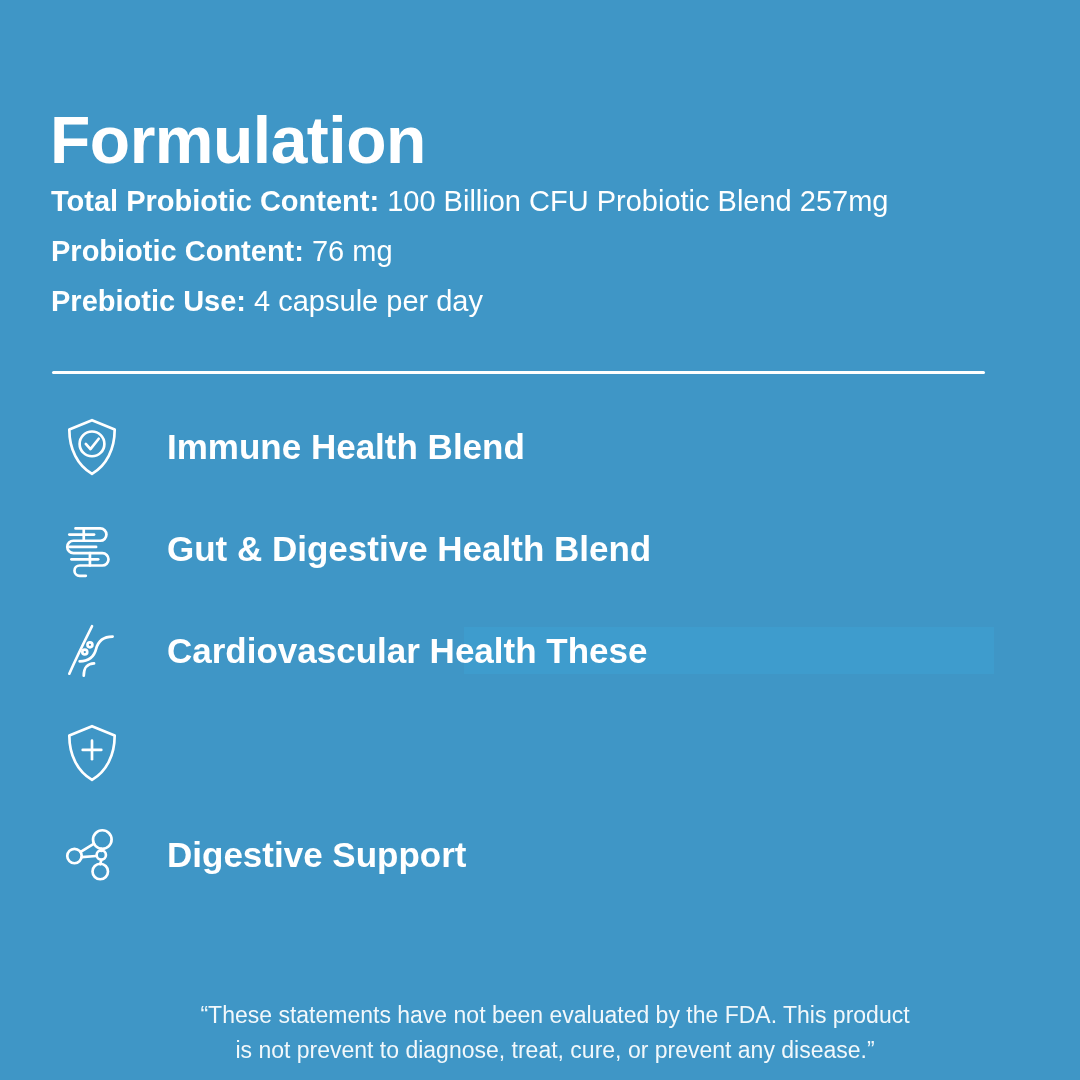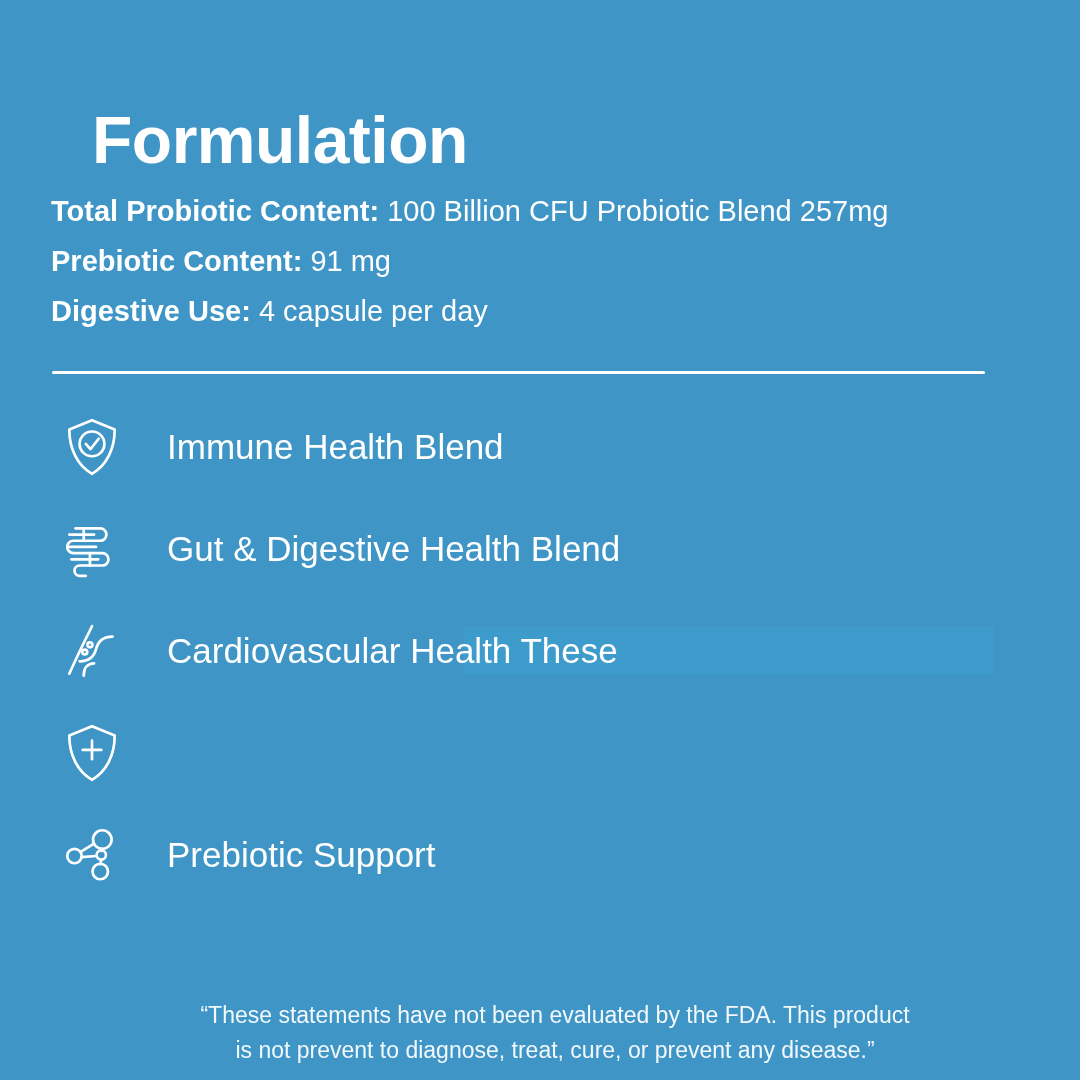--- a/index.html
+++ b/index.html
@@ -28,28 +28,27 @@
   .title {
     position: absolute;
     left: 50px;
     top: 62px;
     font-size: 66px;
     font-weight: bold;
     letter-spacing: -0.5px;
     line-height: 1.05;
     color: #ffffff;
     white-space: nowrap;
-    margin-left: 42px;
   }
 
   
   .specs {
     position: absolute;
     left: 51px;
-    top: 186px;
+    top: 176px;
     width: 960px;
   }
   .spec-line {
     font-size: 29px;
     line-height: 50px;
     color: #ffffff;
     white-space: nowrap;
   }
   .spec-label {
     font-weight: bold;
@@ -97,21 +96,21 @@
     width: 66px;
     height: 66px;
     display: block;
   }
   .blend-label {
     position: absolute;
     left: 167px;
     top: 50%;
     transform: translateY(-50%);
     font-size: 35px;
-    font-weight: normal;
+    font-weight: bold;
     color: #ffffff;
     white-space: nowrap;
     z-index: 2;
   }
 
   
   .highlight-band {
     position: absolute;
     left: 464px;
     top: 50%;
@@ -144,24 +143,24 @@
 
 <div class="page">
 
   <h1 class="title">Formulation</h1>
 
   <div class="specs">
     <div class="spec-line">
       <span class="spec-label">Total Probiotic Content:</span><span class="spec-value"> 100 Billion CFU Probiotic Blend 257mg</span>
     </div>
     <div class="spec-line">
-      <span class="spec-label">Prebiotic Content:</span><span class="spec-value"> 91 mg</span>
+      <span class="spec-label">Probiotic Content:</span><span class="spec-value"> 76 mg</span>
     </div>
     <div class="spec-line">
-      <span class="spec-label">Digestive Use:</span><span class="spec-value"> 4 capsule per day</span>
+      <span class="spec-label">Prebiotic Use:</span><span class="spec-value"> 4 capsule per day</span>
     </div>
   </div>
 
   <div class="divider"></div>
 
   <div class="blend-list">
 
     <div class="blend-row">
       <span class="blend-icon">
         <svg viewBox="0 0 64 64" fill="none" stroke="#ffffff" stroke-width="2.6" stroke-linecap="round" stroke-linejoin="round">
@@ -218,21 +217,21 @@
           <circle cx="42" cy="17" r="9"></circle>
           <circle cx="15" cy="33" r="7"></circle>
           <circle cx="41" cy="32" r="4.5"></circle>
           <circle cx="40" cy="48" r="7.5"></circle>
           <path d="M21 29 L34 21"></path>
           <path d="M22 34 L36 33"></path>
           <path d="M41 26 L41 28"></path>
           <path d="M41 37 L40 41"></path>
         </svg>
       </span>
-      <span class="blend-label">Prebiotic Support</span>
+      <span class="blend-label">Digestive Support</span>
     </div>
 
   </div>
 
   <div class="disclaimer">
     <div>“These statements have not been evaluated by the FDA. This product</div>
     <div>is not prevent to diagnose, treat, cure, or prevent any disease.”</div>
   </div>
 
 </div>

